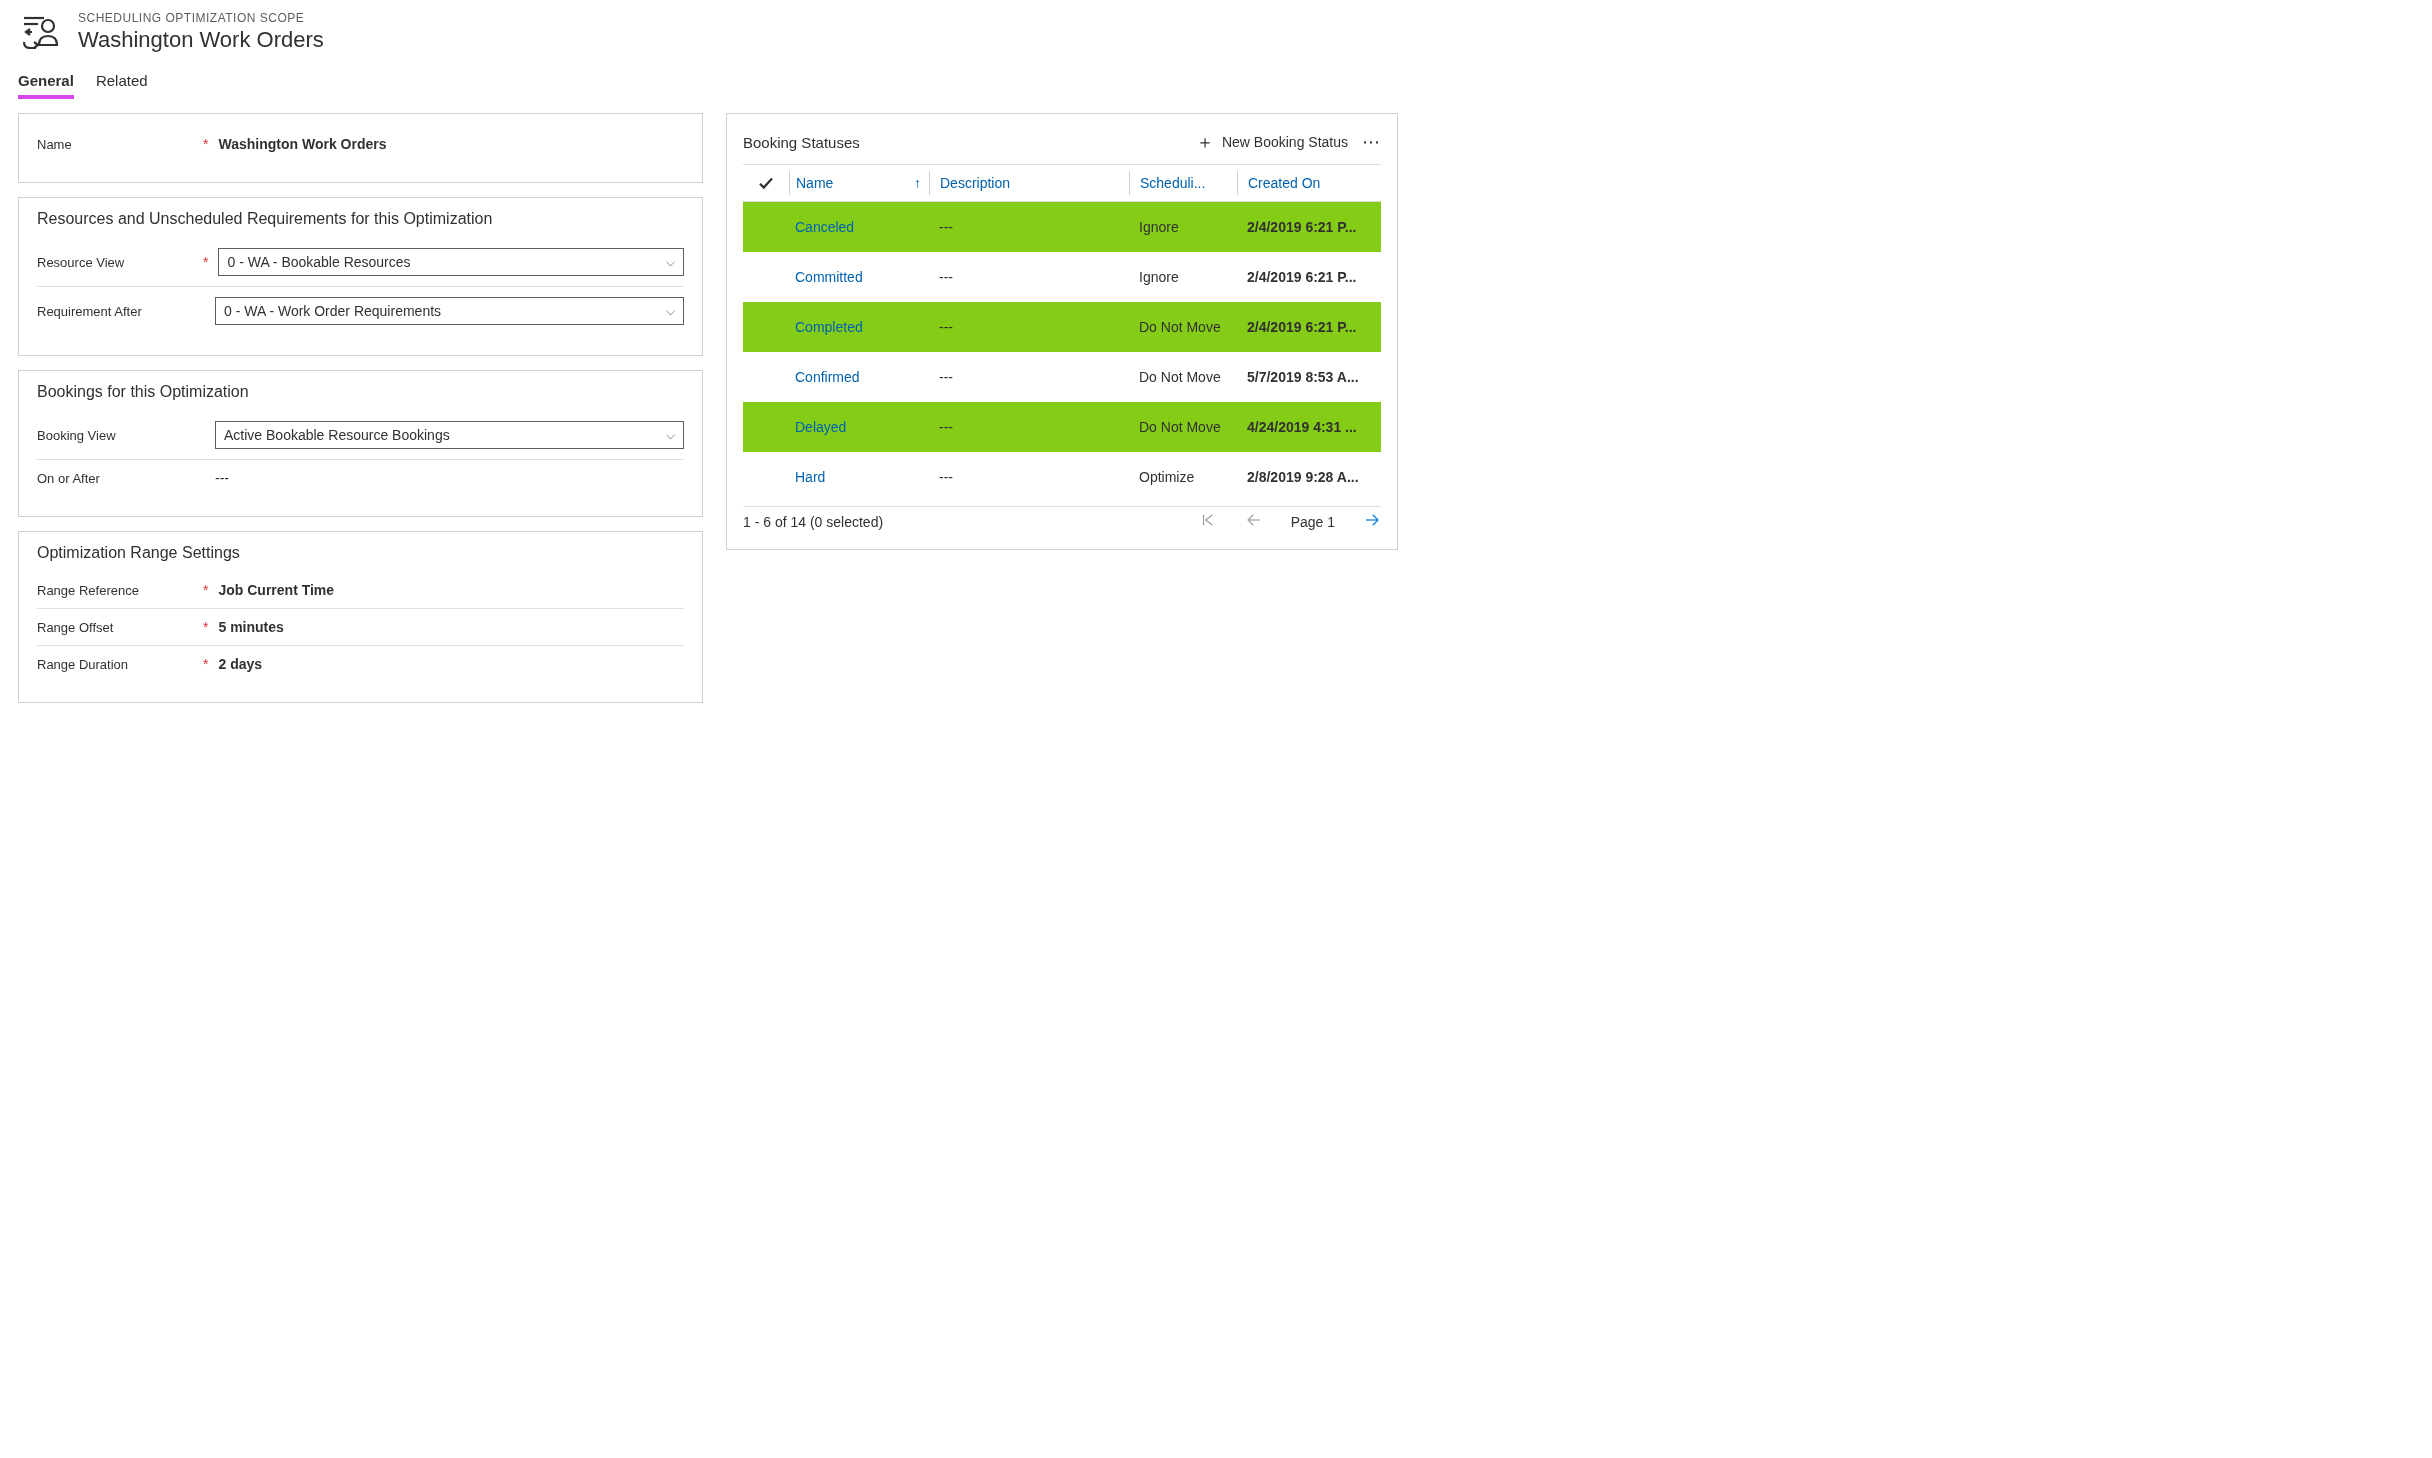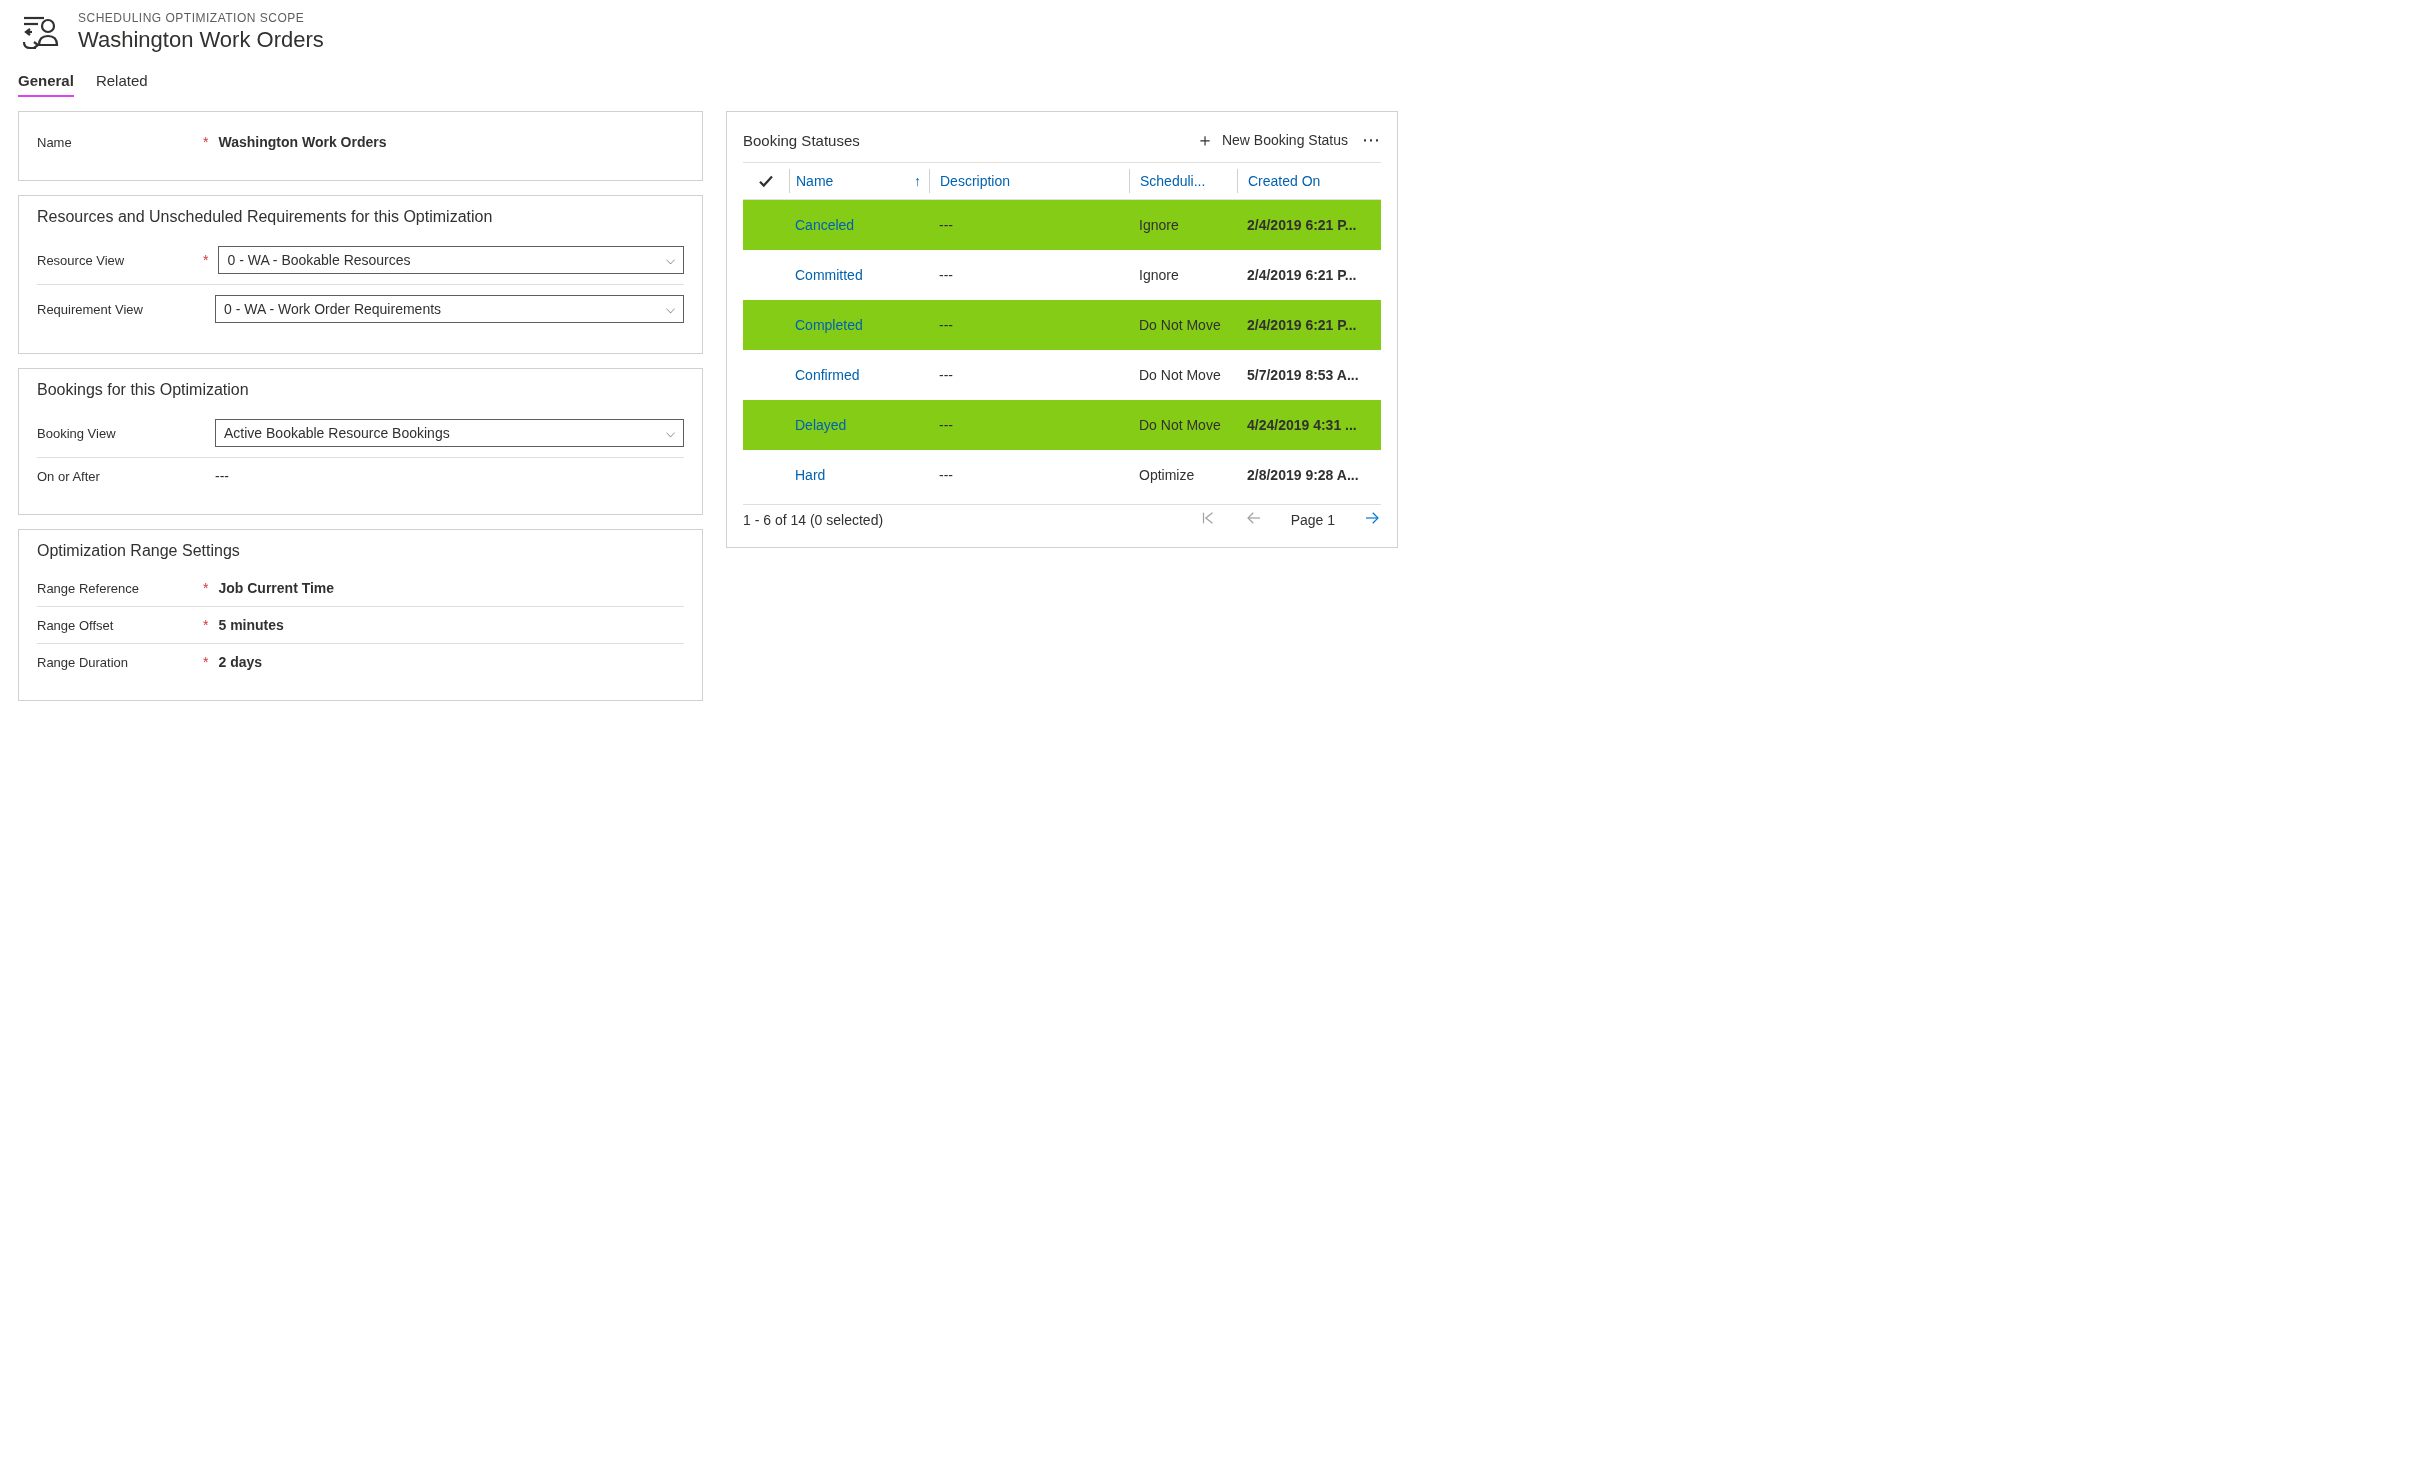--- a/index.html
+++ b/index.html
@@ -20,21 +20,21 @@
     width: 44px; height: 44px;
     display:flex; align-items:center; justify-content:center;
     color:#323130;
   }
   .header-text { display:flex; flex-direction:column; }
   .eyebrow { font-size: 12px; letter-spacing: 0.5px; color:#605e5c; }
   .title { font-size: 22px; font-weight: 400; margin-top:2px; }
   
   .tabs { display:flex; gap:22px; border-bottom: none; margin-bottom: 14px; }
   .tab { font-size:15px; padding-bottom:6px; cursor:pointer; }
-  .tab.active { font-weight:600; border-bottom: 2px solid #d946ef; }
+  .tab.active { font-weight:600; border-bottom: 4px solid #d946ef; }
   
   .columns { display:flex; gap:23px; align-items:flex-start; }
   .col-left { flex: 0 0 685px; display:flex; flex-direction:column; gap:14px; }
   .col-right { flex: 1; }
   
   .card {
     border: 1px solid #d2d0ce;
     padding: 12px 18px 20px 18px;
     background:#fff;
   }
@@ -147,21 +147,21 @@
         <div class="card-title">Resources and Unscheduled Requirements for this Optimization</div>
         <div class="field-row">
           <div class="field-label">Resource View</div>
           <div class="req">*</div>
           <div class="dropdown">
             <span>0 - WA - Bookable Resources</span>
             <span class="chevron">⌵</span>
           </div>
         </div>
         <div class="field-row">
-          <div class="field-label">Requirement View</div>
+          <div class="field-label">Requirement After</div>
           <div class="req-spacer"></div>
           <div class="dropdown">
             <span>0 - WA - Work Order Requirements</span>
             <span class="chevron">⌵</span>
           </div>
         </div>
       </div>
 
       <div class="card">
         <div class="card-title">Bookings for this Optimization</div>

